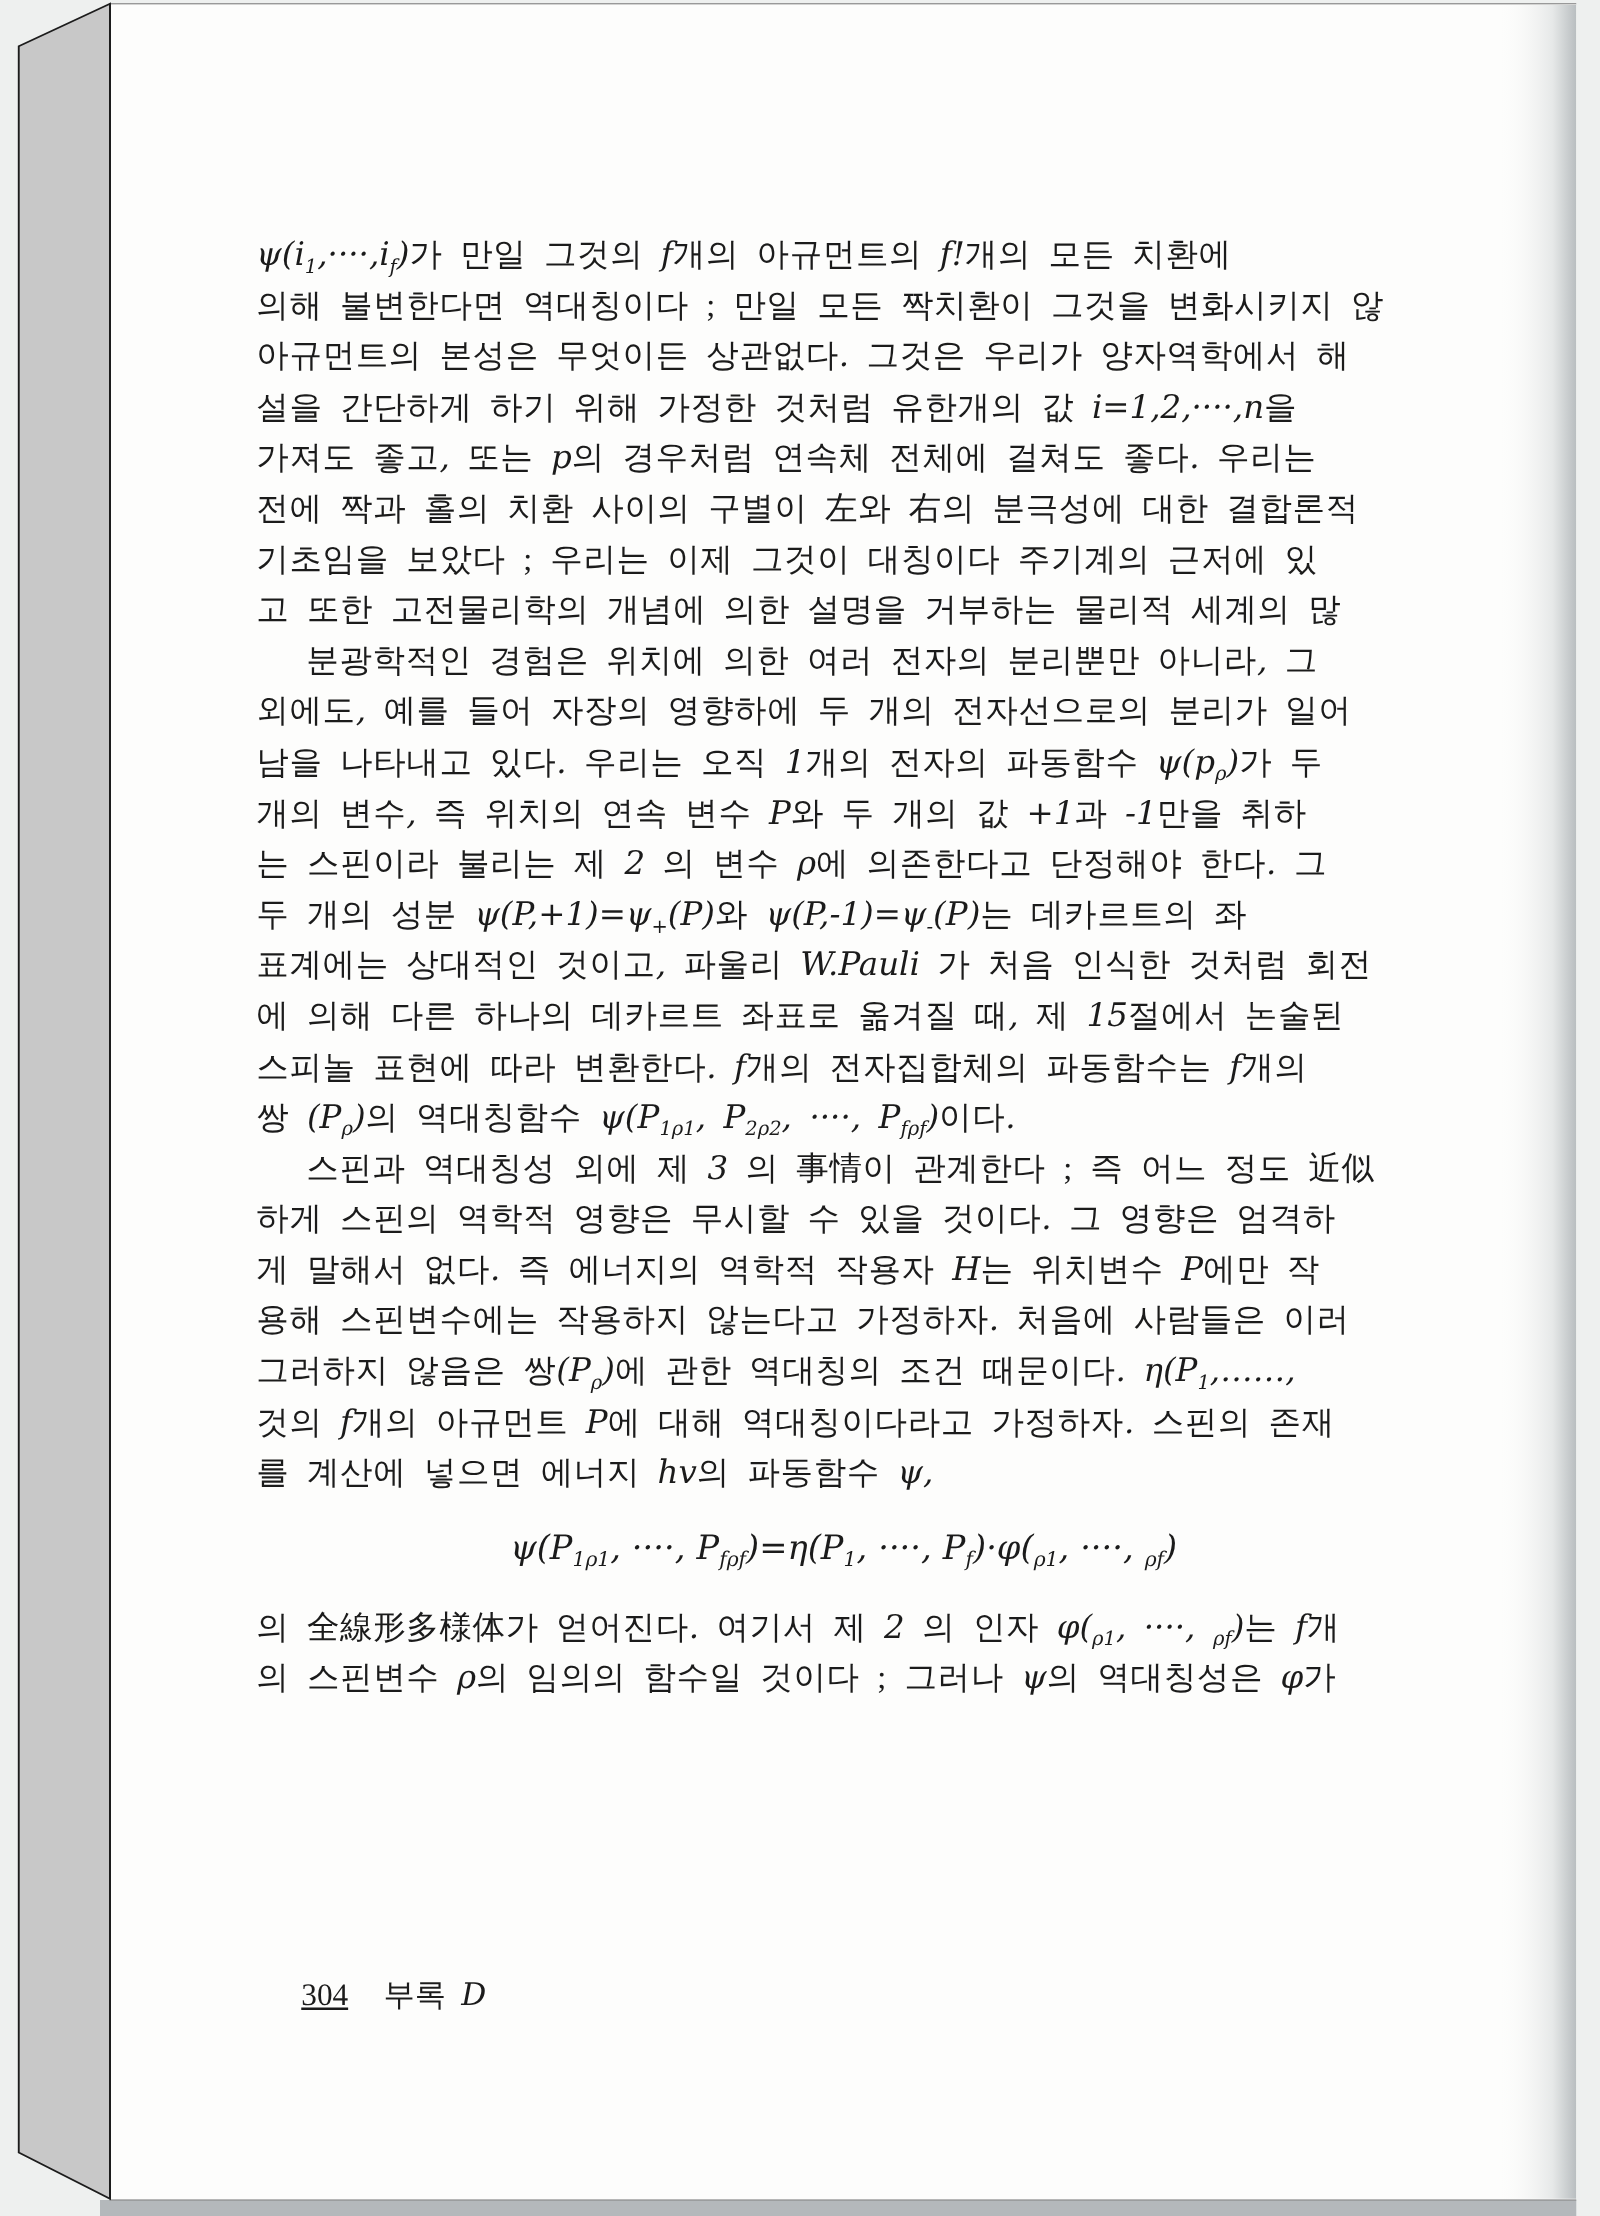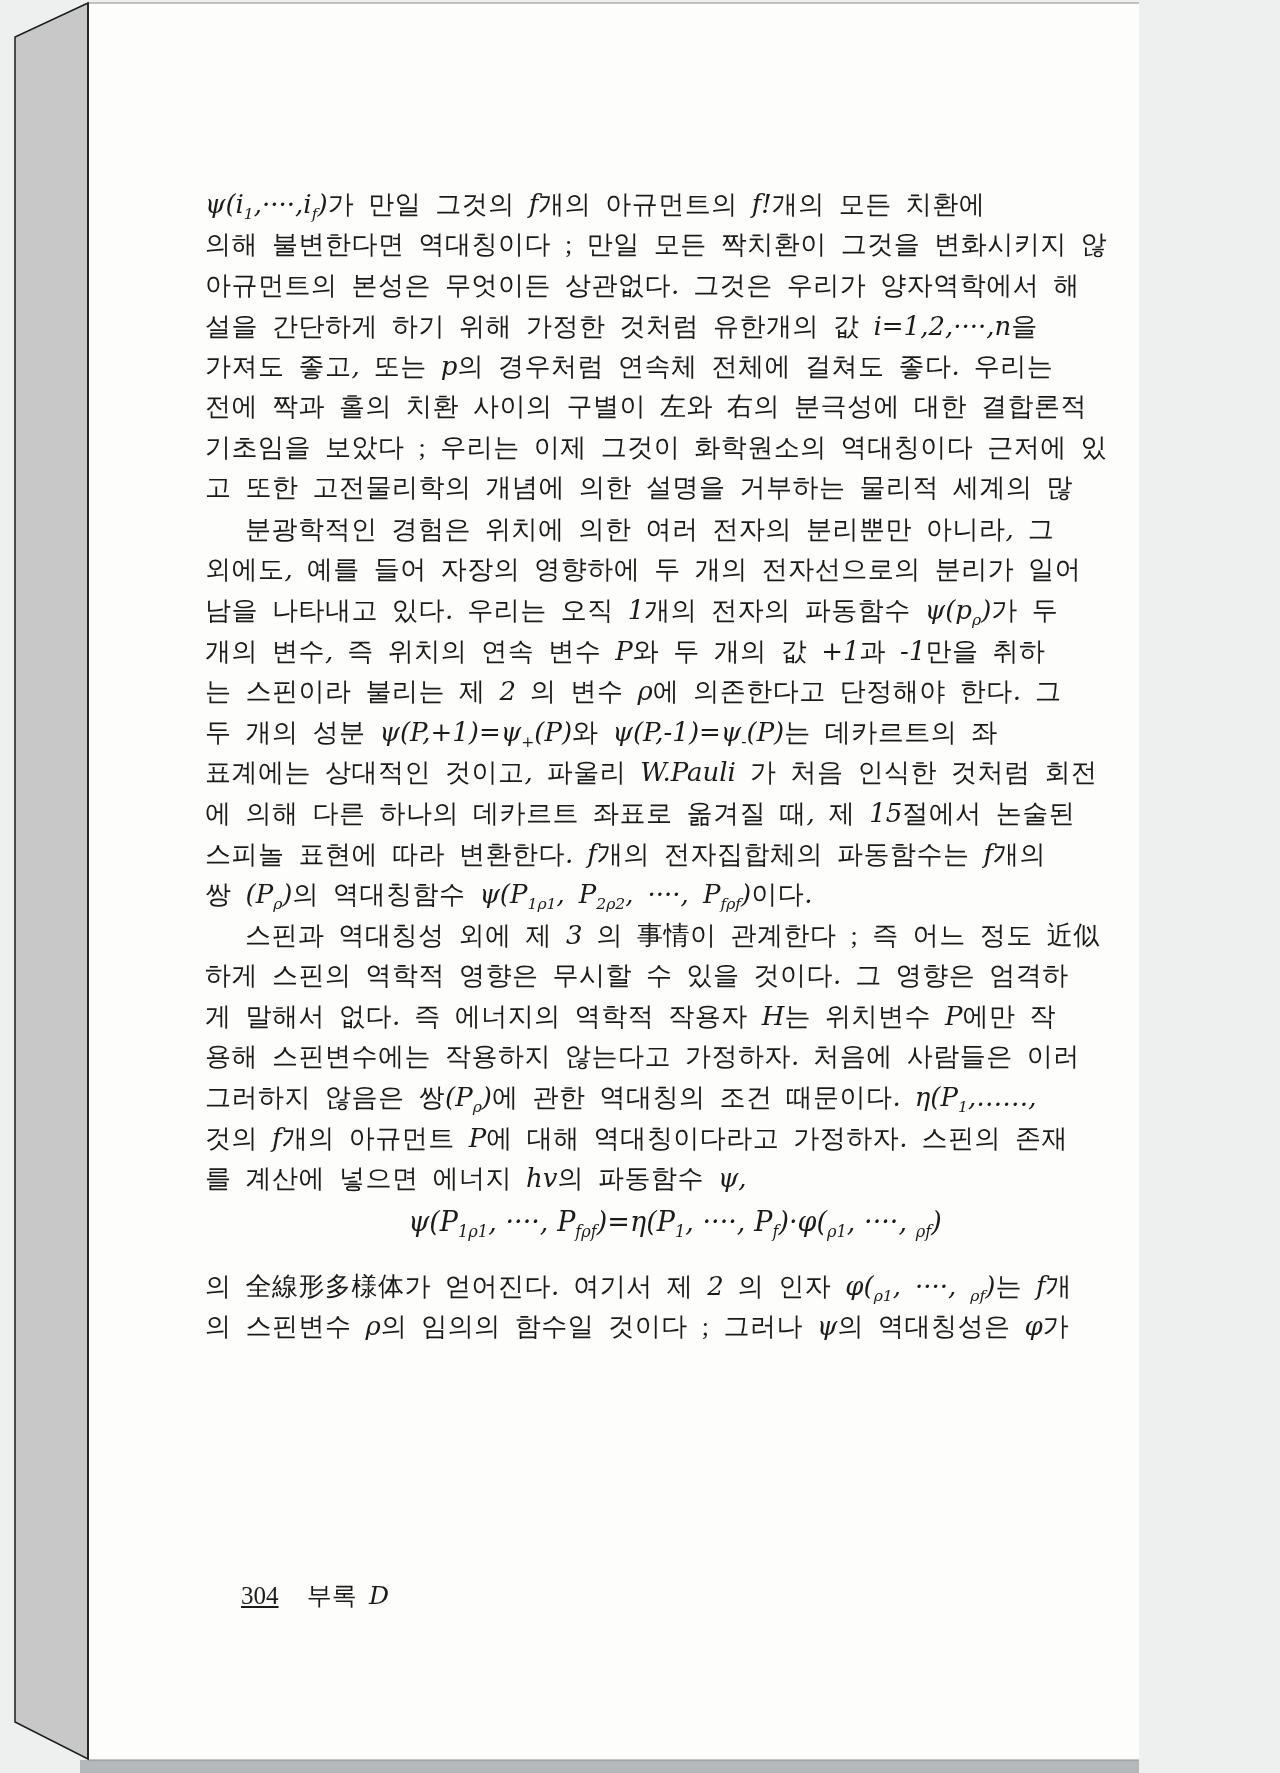--- a/index.html
+++ b/index.html
@@ -1,30 +1,30 @@
 <!DOCTYPE html>
 <html><head>
 <meta charset="utf-8">
 <style>
   html,body{margin:0;padding:0;background:#eef0ef;}
   #canvas{
-    position:relative;width:1115px;height:1773px;overflow:hidden;
-    font-family:"Liberation Serif","DejaVu Serif",serif;color:#1b1b1b;padding-left:24px;
+    position:relative;width:1261px;height:1773px;overflow:hidden;
+    font-family:"Liberation Serif","DejaVu Serif",serif;color:#1b1b1b;
   }
   #book-frame{position:absolute;left:0;top:0;}
   #text-block{position:absolute;left:205px;top:184px;width:940px;}
   .line{
     height:40.6px;line-height:40.6px;white-space:nowrap;
     font-size:26px;word-spacing:7px;letter-spacing:.5px;
   }
   .line.in{padding-left:40px;}
   .m{font-family:"DejaVu Serif","Liberation Serif",serif;font-style:italic;letter-spacing:0;}
   sub{font-size:.6em;line-height:0;}
   .formula{
-    height:46px;line-height:46px;margin:0 0 21px 0;
+    height:46px;line-height:46px;margin:16px 0 21px 0;
     font-size:27px;text-align:center;word-spacing:2px;white-space:nowrap;
   }
   #footer{position:absolute;left:241px;top:1579px;font-size:25px;word-spacing:6px;}
   #footer .num{margin-right:16px;text-decoration:underline;}
 </style>
 </head>
 <body>
 
 <div id="canvas">
 
@@ -44,21 +44,21 @@
     <line x1="88" y1="3" x2="88" y2="1759" stroke="#1c1c1c" stroke-width="1.5"></line>
   </svg>
 
   <div id="text-block">
       <div class="line"><span class="m">ψ(i</span><sub><span class="m">1</span></sub><span class="m">,····,i</span><sub><span class="m">f</span></sub><span class="m">)</span>가 만일 그것의 <span class="m">f</span>개의 아규먼트의 <span class="m">f!</span>개의 모든 치환에</div>
       <div class="line">의해 불변한다면 역대칭이다 ; 만일 모든 짝치환이 그것을 변화시키지 않</div>
       <div class="line">아규먼트의 본성은 무엇이든 상관없다<span class="m">.</span> 그것은 우리가 양자역학에서 해</div>
       <div class="line">설을 간단하게 하기 위해 가정한 것처럼 유한개의 값 <span class="m">i=1,2,····,n</span>을</div>
       <div class="line">가져도 좋고<span class="m">,</span> 또는 <span class="m">p</span>의 경우처럼 연속체 전체에 걸쳐도 좋다<span class="m">.</span> 우리는</div>
       <div class="line">전에 짝과 홀의 치환 사이의 구별이 左와 右의 분극성에 대한 결합론적</div>
-      <div class="line">기초임을 보았다 ; 우리는 이제 그것이 화학원소의 역대칭이다 근저에 있</div>
+      <div class="line">기초임을 보았다 ; 우리는 이제 그것이 대칭이다 주기계의 근저에 있</div>
       <div class="line">고 또한 고전물리학의 개념에 의한 설명을 거부하는 물리적 세계의 많</div>
       <div class="line in">분광학적인 경험은 위치에 의한 여러 전자의 분리뿐만 아니라<span class="m">,</span> 그</div>
       <div class="line">외에도<span class="m">,</span> 예를 들어 자장의 영향하에 두 개의 전자선으로의 분리가 일어</div>
       <div class="line">남을 나타내고 있다<span class="m">.</span> 우리는 오직 <span class="m">1</span>개의 전자의 파동함수 <span class="m">ψ(p</span><sub><span class="m">ρ</span></sub><span class="m">)</span>가 두</div>
       <div class="line">개의 변수<span class="m">,</span> 즉 위치의 연속 변수 <span class="m">P</span>와 두 개의 값 <span class="m">+1</span>과 <span class="m">-1</span>만을 취하</div>
       <div class="line">는 스핀이라 불리는 제 <span class="m">2</span> 의 변수 <span class="m">ρ</span>에 의존한다고 단정해야 한다<span class="m">.</span> 그</div>
       <div class="line">두 개의 성분 <span class="m">ψ(P,+1)=ψ</span><sub><span class="m">+</span></sub><span class="m">(P)</span>와 <span class="m">ψ(P,-1)=ψ</span><sub><span class="m">-</span></sub><span class="m">(P)</span>는 데카르트의 좌</div>
       <div class="line">표계에는 상대적인 것이고<span class="m">,</span> 파울리 <span class="m">W.Pauli</span> 가 처음 인식한 것처럼 회전</div>
       <div class="line">에 의해 다른 하나의 데카르트 좌표로 옮겨질 때<span class="m">,</span> 제 <span class="m">15</span>절에서 논술된</div>
       <div class="line">스피놀 표현에 따라 변환한다<span class="m">.</span> <span class="m">f</span>개의 전자집합체의 파동함수는 <span class="m">f</span>개의</div>

